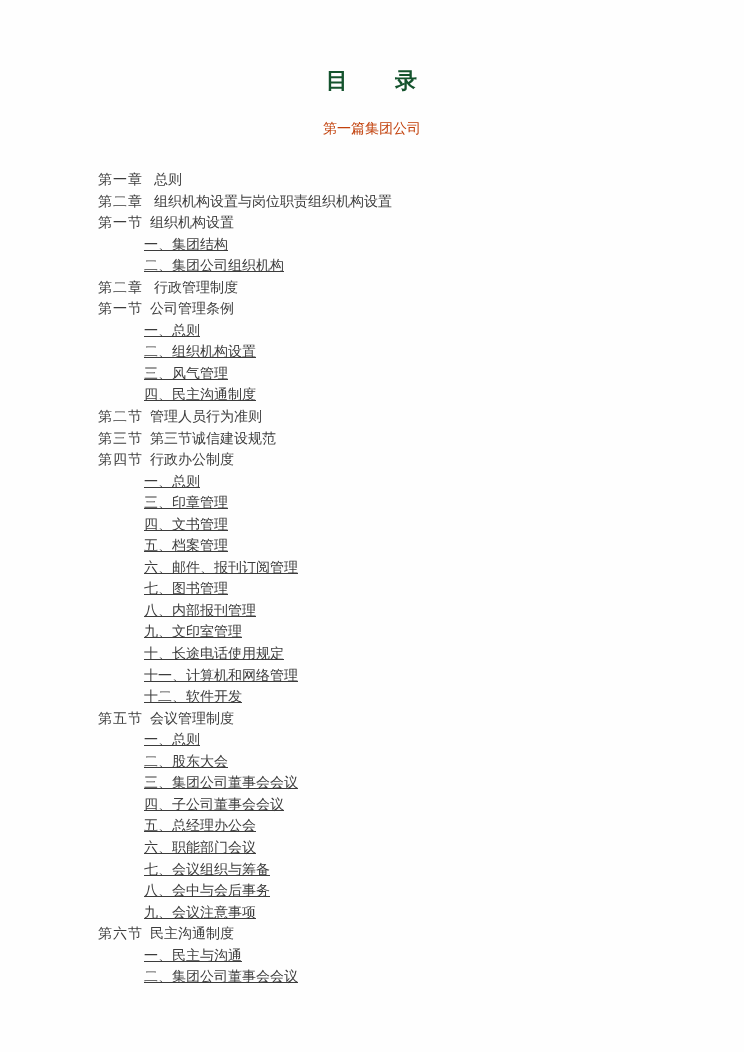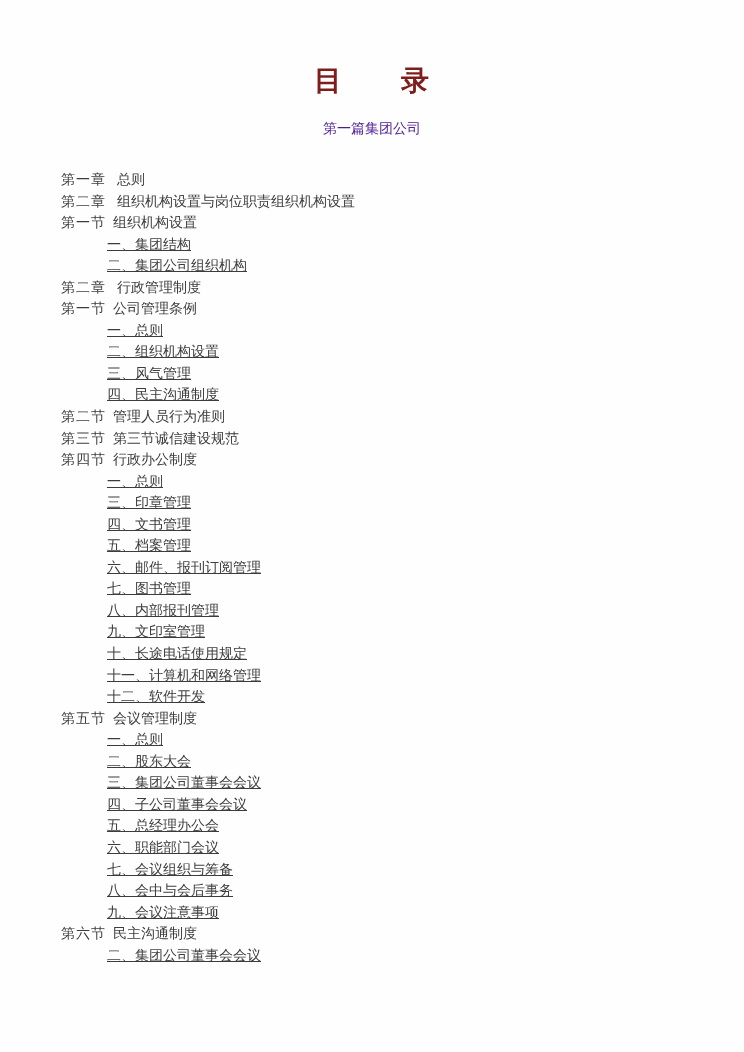--- a/index.html
+++ b/index.html
@@ -14,36 +14,37 @@
     margin: 0 auto;
     background: #fefefe;
     color: #3c3c3c;
     font-family: "Liberation Sans", sans-serif;
     overflow: hidden;
   }
   .doc-title {
     margin: 0;
     padding-top: 69px;
     text-align: center;
-    font-size: 28px;
+    font-size: 22px;
     line-height: 23px;
     font-weight: 700;
-    color: #7f1d1d;
+    color: #14532d;
     letter-spacing: 1px;
   }
   .part-heading {
     margin-top: 29px;
     text-align: center;
     font-size: 14px;
     line-height: 15px;
-    color: #4c1d95;
+    color: #c2410c;
   }
   .toc {
     margin-top: 33px;
     font-size: 14px;
+    padding-left: 37px;
   }
   .line {
     line-height: 21.55px;
     height: 21.55px;
     padding-left: 61px;
     white-space: nowrap;
   }
   .line .label {
     letter-spacing: 1px;
   }
@@ -87,15 +88,16 @@
       <div class="line item"><span class="text">一、总则</span></div>
       <div class="line item"><span class="text">二、股东大会</span></div>
       <div class="line item"><span class="text">三、集团公司董事会会议</span></div>
       <div class="line item"><span class="text">四、子公司董事会会议</span></div>
       <div class="line item"><span class="text">五、总经理办公会</span></div>
       <div class="line item"><span class="text">六、职能部门会议</span></div>
       <div class="line item"><span class="text">七、会议组织与筹备</span></div>
       <div class="line item"><span class="text">八、会中与会后事务</span></div>
       <div class="line item"><span class="text">九、会议注意事项</span></div>
       <div class="line section"><span class="label">第六节</span><span class="text">民主沟通制度</span></div>
+      <div class="line item"><span class="text">一、民主与沟通</span></div>
       <div class="line item"><span class="text">二、集团公司董事会会议</span></div>
     </div>
 </div>
 
 </body></html>

